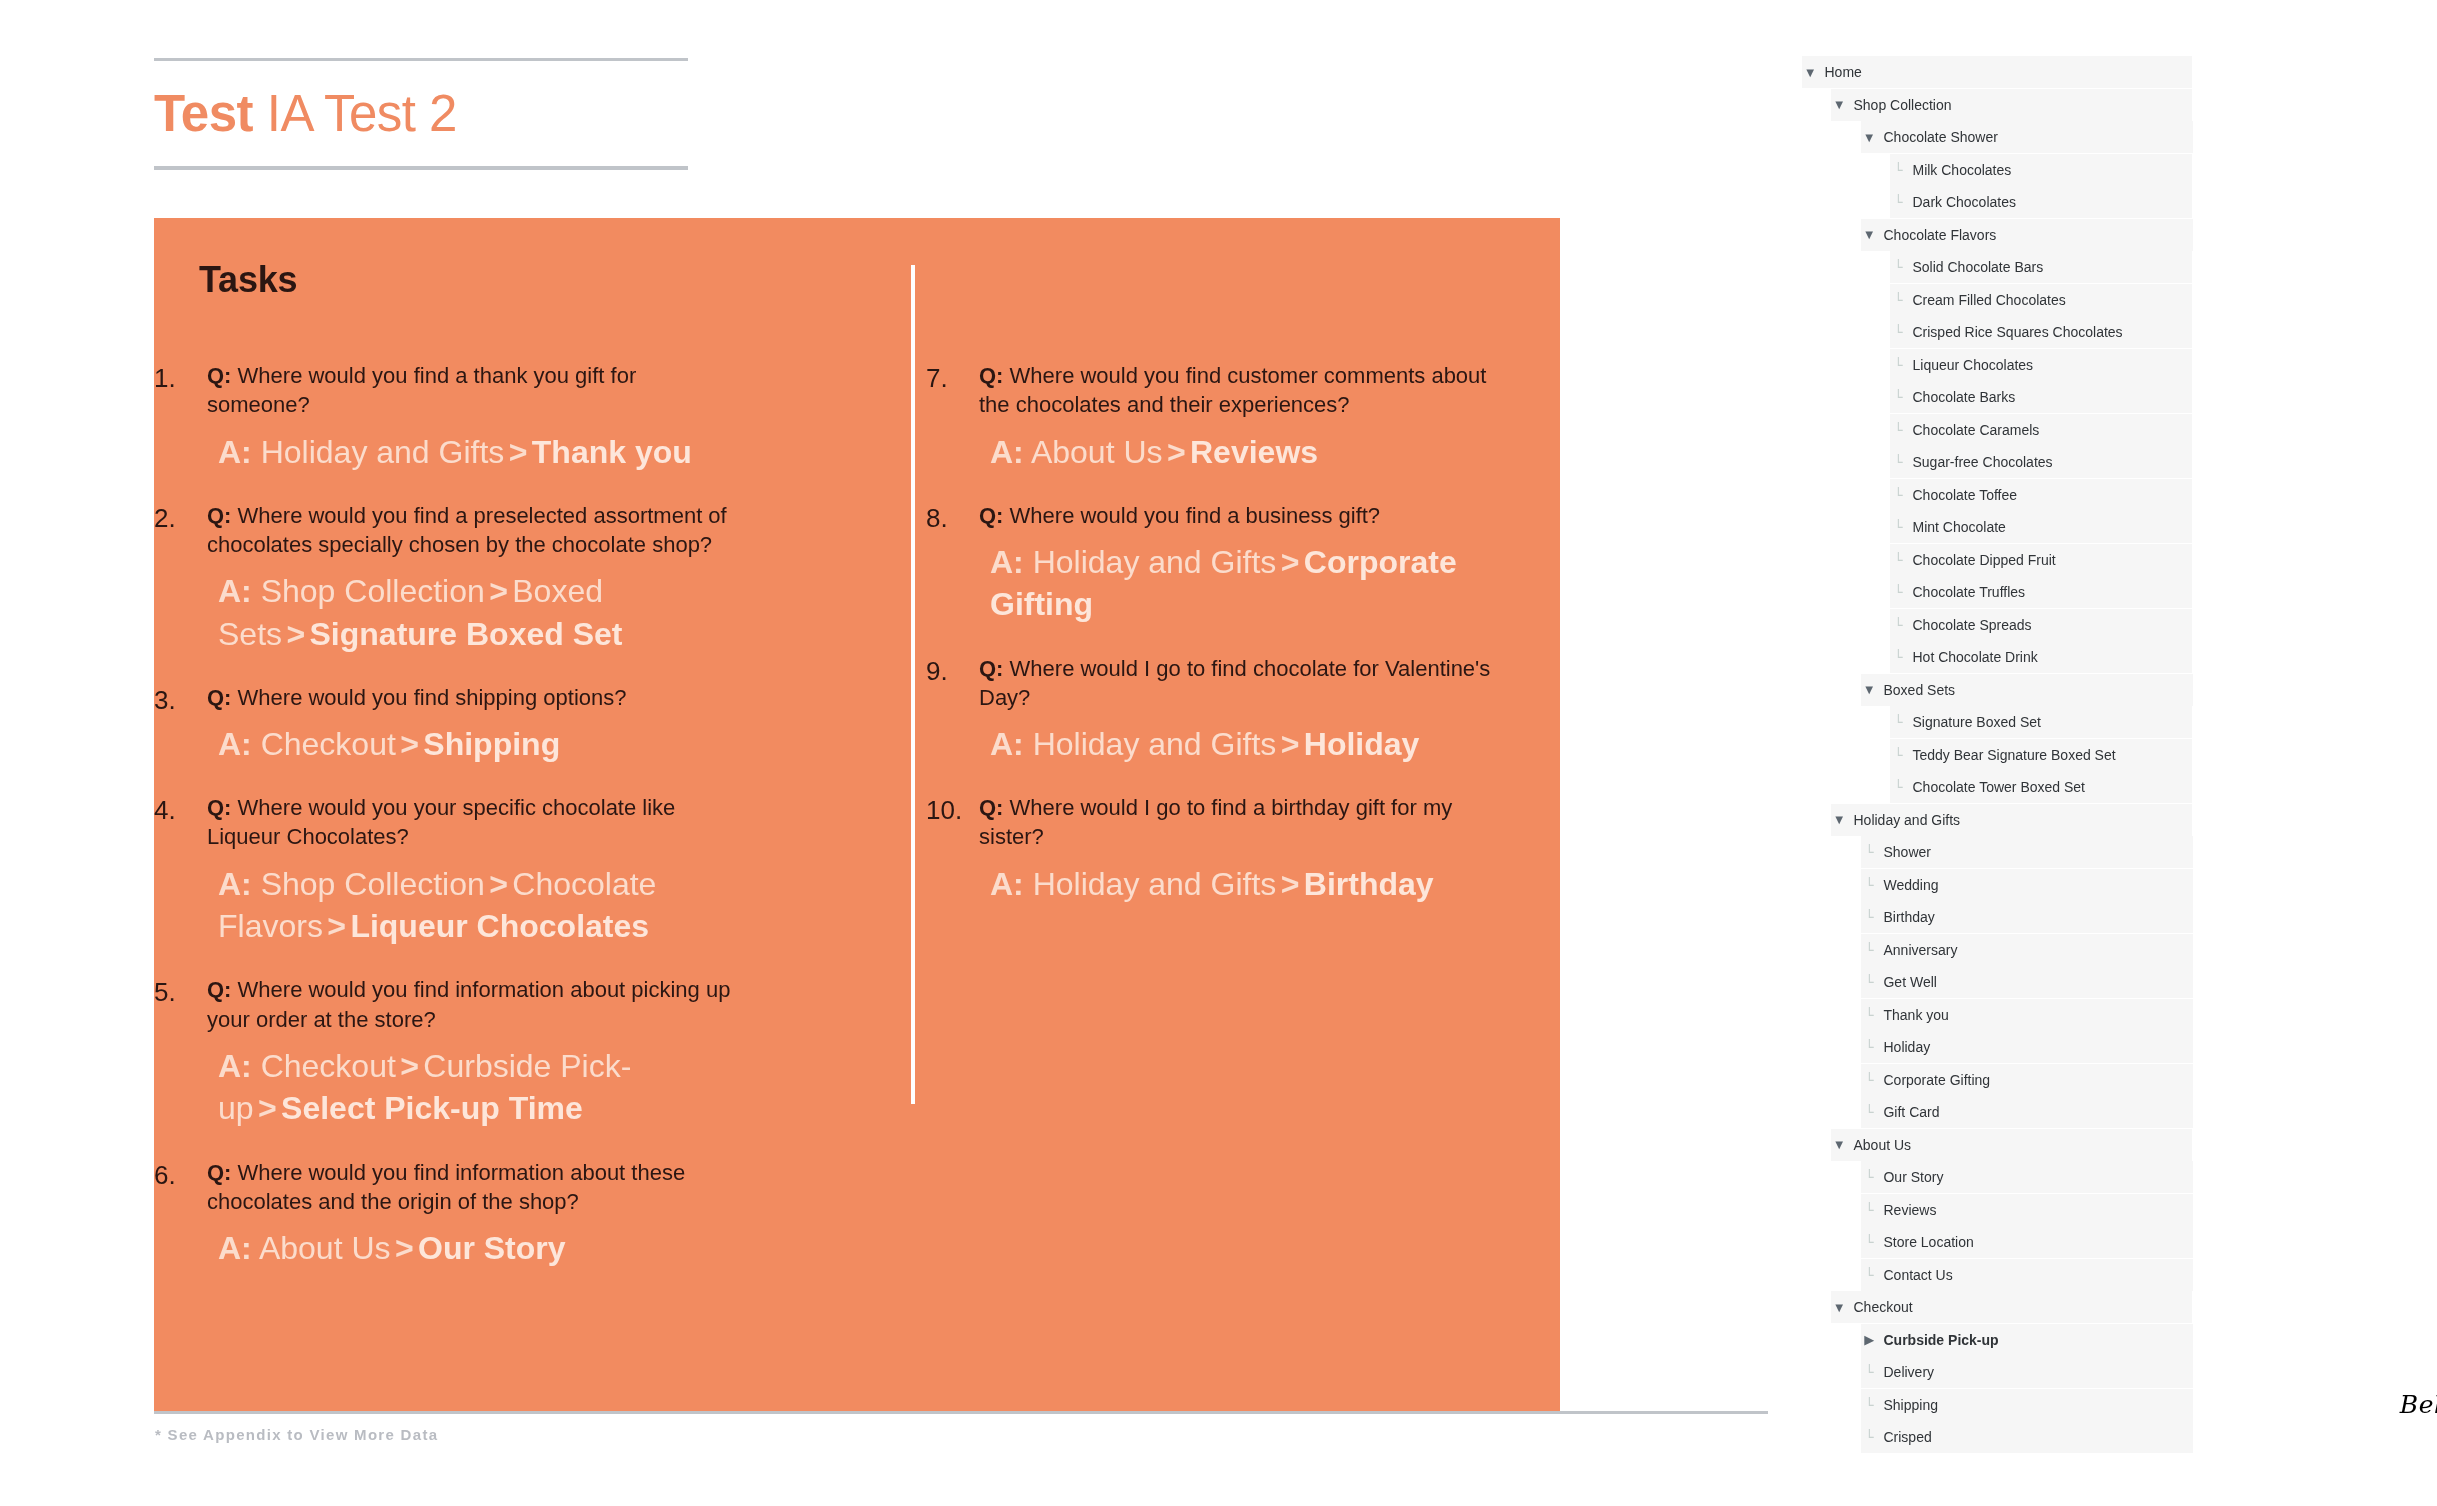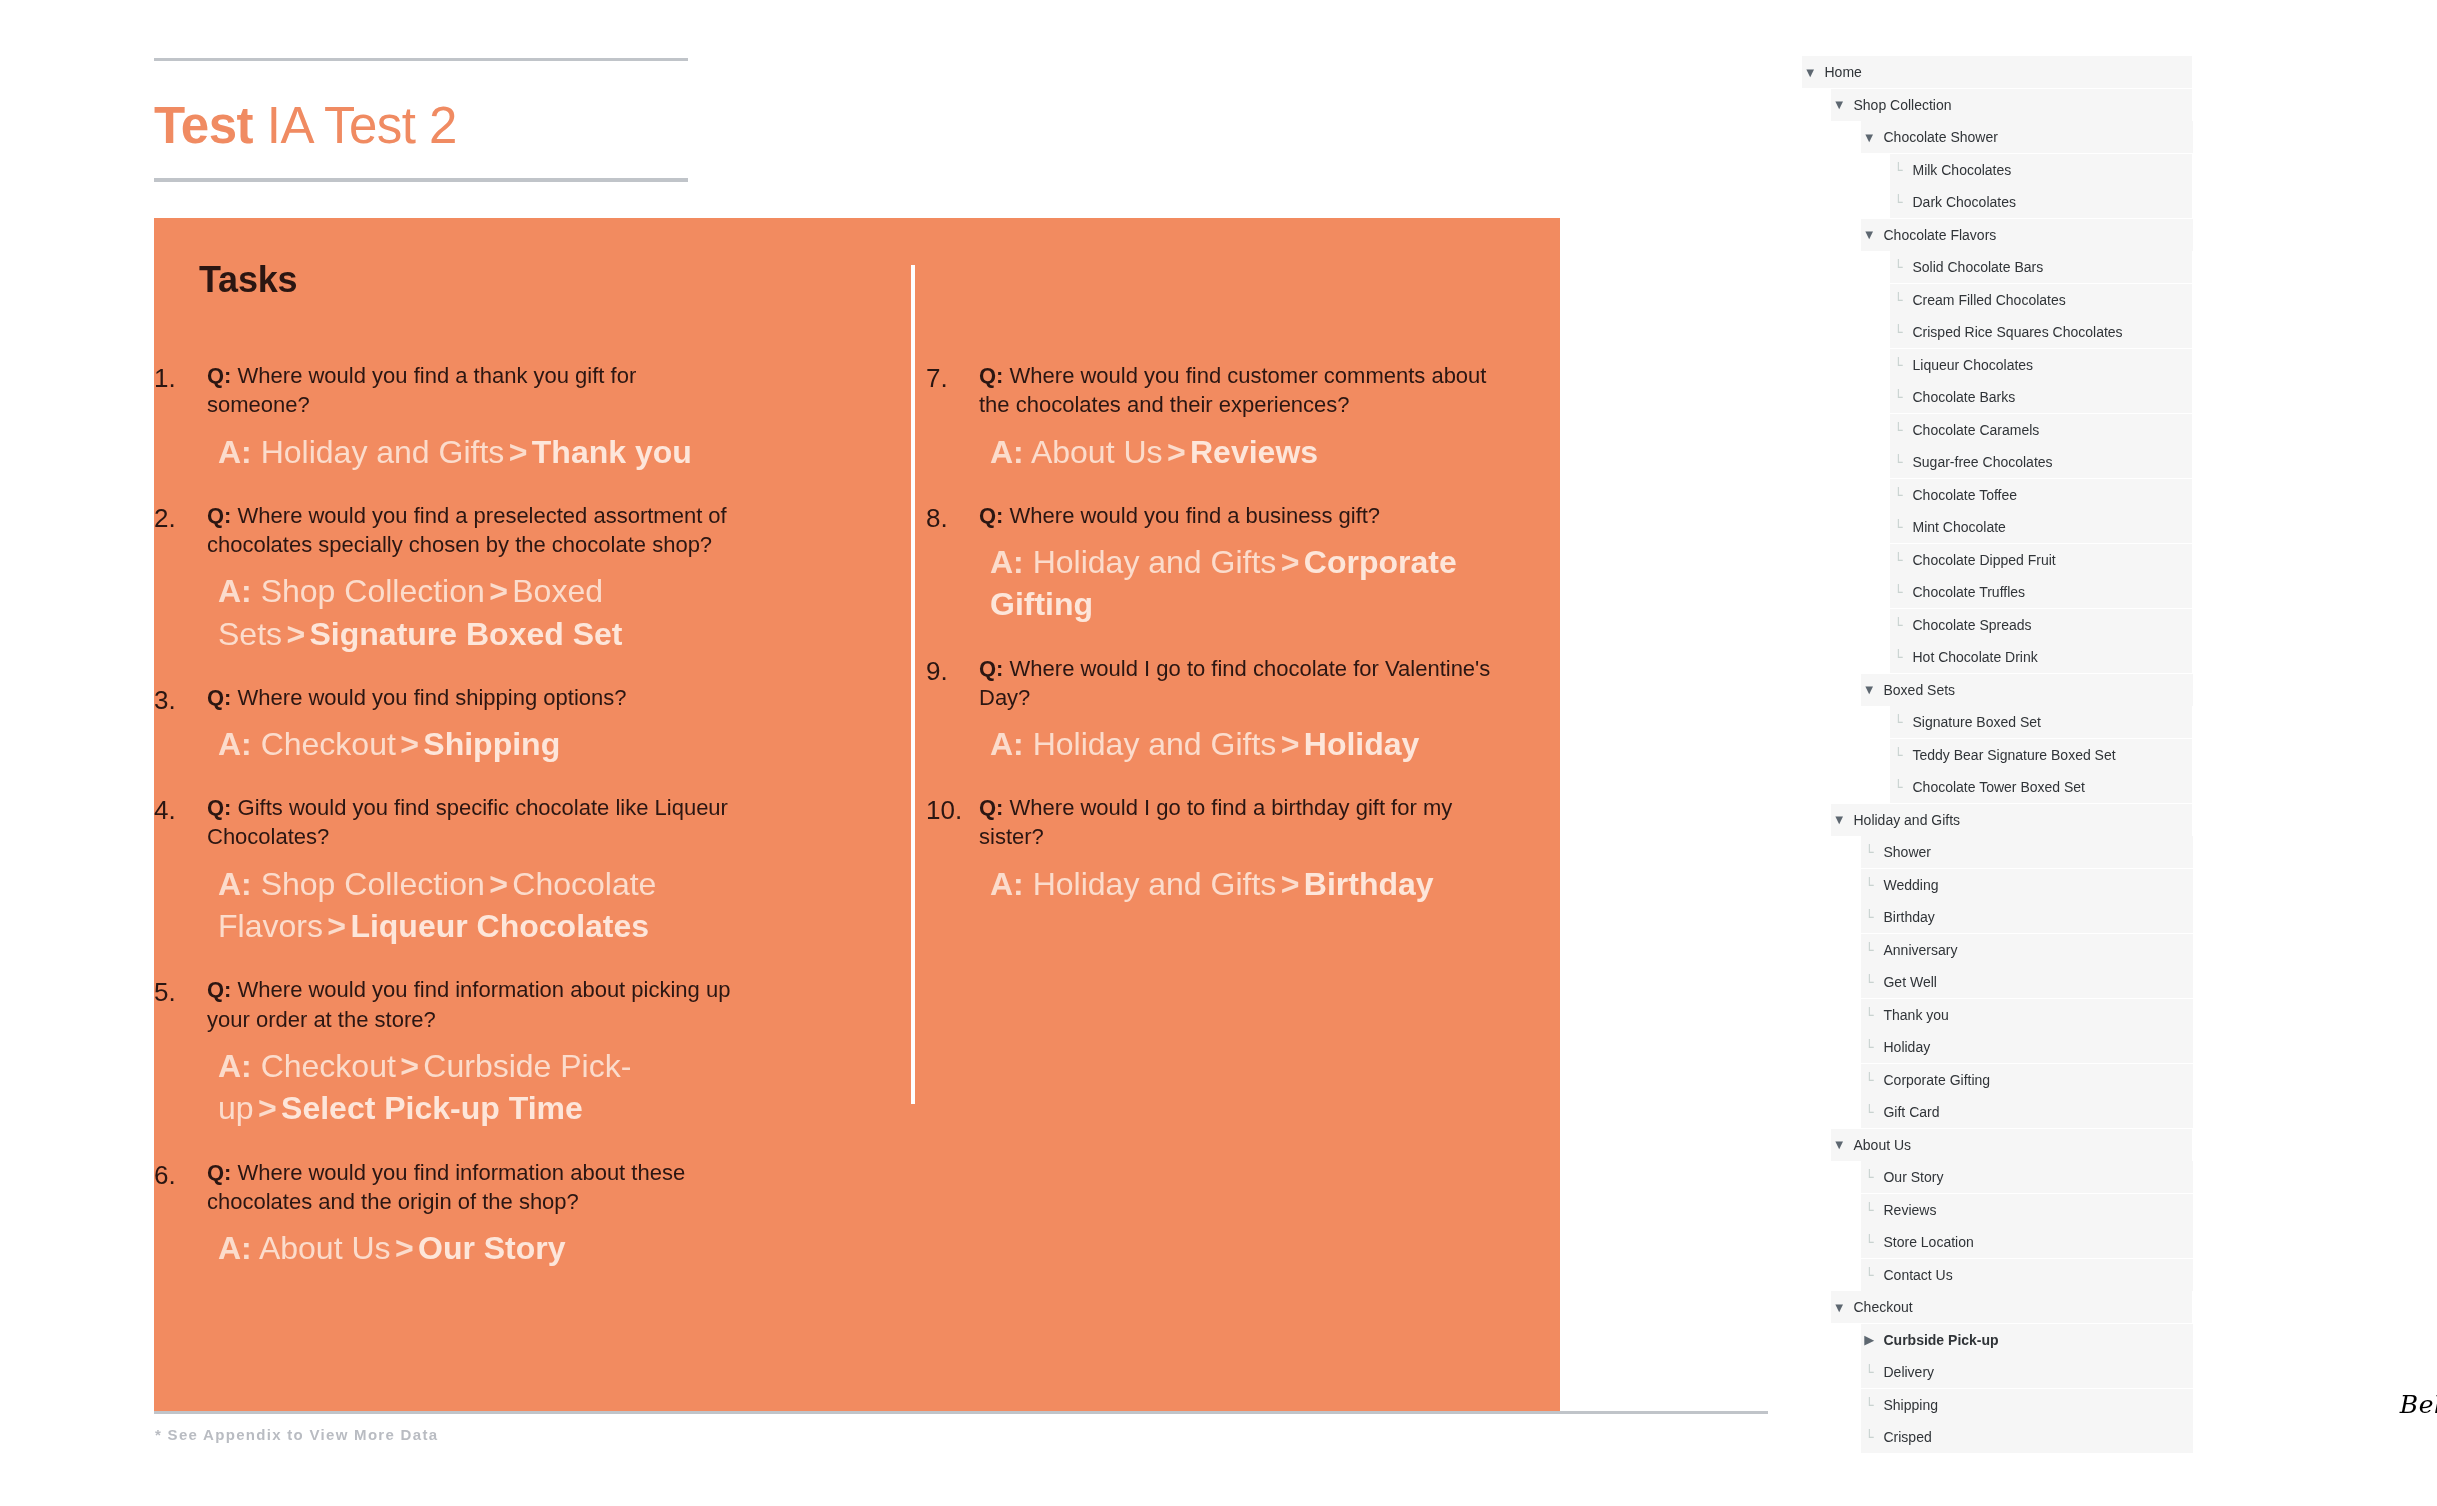--- a/index.html
+++ b/index.html
@@ -22,21 +22,21 @@
     top: 58px;
     width: 534px;
   }
   #rule-top {
     height: 3.4px;
     background: #c0c4c9;
     width: 100%;
   }
   #page-title {
     margin: 0;
-    padding: 39px 0 27px 0;
+    padding: 27px 0 27px 0;
     font-size: 51px;
     line-height: 1.0;
     color: #F08B62;
     white-space: nowrap;
     letter-spacing: -0.5px;
   }
   #page-title .t-bold { font-weight: 700; }
   #page-title .t-light { font-weight: 300; }
   #rule-bottom {
     height: 3.4px;
@@ -243,21 +243,21 @@
     <div class="task-item">
       <div class="task-number">3.</div>
       <div class="task-body">
         <p class="task-question"><span class="qa-label">Q:</span><span> Where would you find shipping options?</span></p>
         <p class="task-answer"><span class="qa-label">A:</span> <span>Checkout</span><span class="crumb-sep">&gt;</span><span class="crumb-final">Shipping</span></p>
       </div>
     </div>
     <div class="task-item">
       <div class="task-number">4.</div>
       <div class="task-body">
-        <p class="task-question"><span class="qa-label">Q:</span><span> Gifts would you find specific chocolate like Liqueur Chocolates?</span></p>
+        <p class="task-question"><span class="qa-label">Q:</span><span> Where would you your specific chocolate like Liqueur Chocolates?</span></p>
         <p class="task-answer"><span class="qa-label">A:</span> <span>Shop Collection</span><span class="crumb-sep">&gt;</span><span>Chocolate Flavors</span><span class="crumb-sep">&gt;</span><span class="crumb-final">Liqueur Chocolates</span></p>
       </div>
     </div>
     <div class="task-item">
       <div class="task-number">5.</div>
       <div class="task-body">
         <p class="task-question"><span class="qa-label">Q:</span><span> Where would you find information about picking up your order at the store?</span></p>
         <p class="task-answer"><span class="qa-label">A:</span> <span>Checkout</span><span class="crumb-sep">&gt;</span><span>Curbside Pick-up</span><span class="crumb-sep">&gt;</span><span class="crumb-final">Select Pick-up Time</span></p>
       </div>
     </div>

